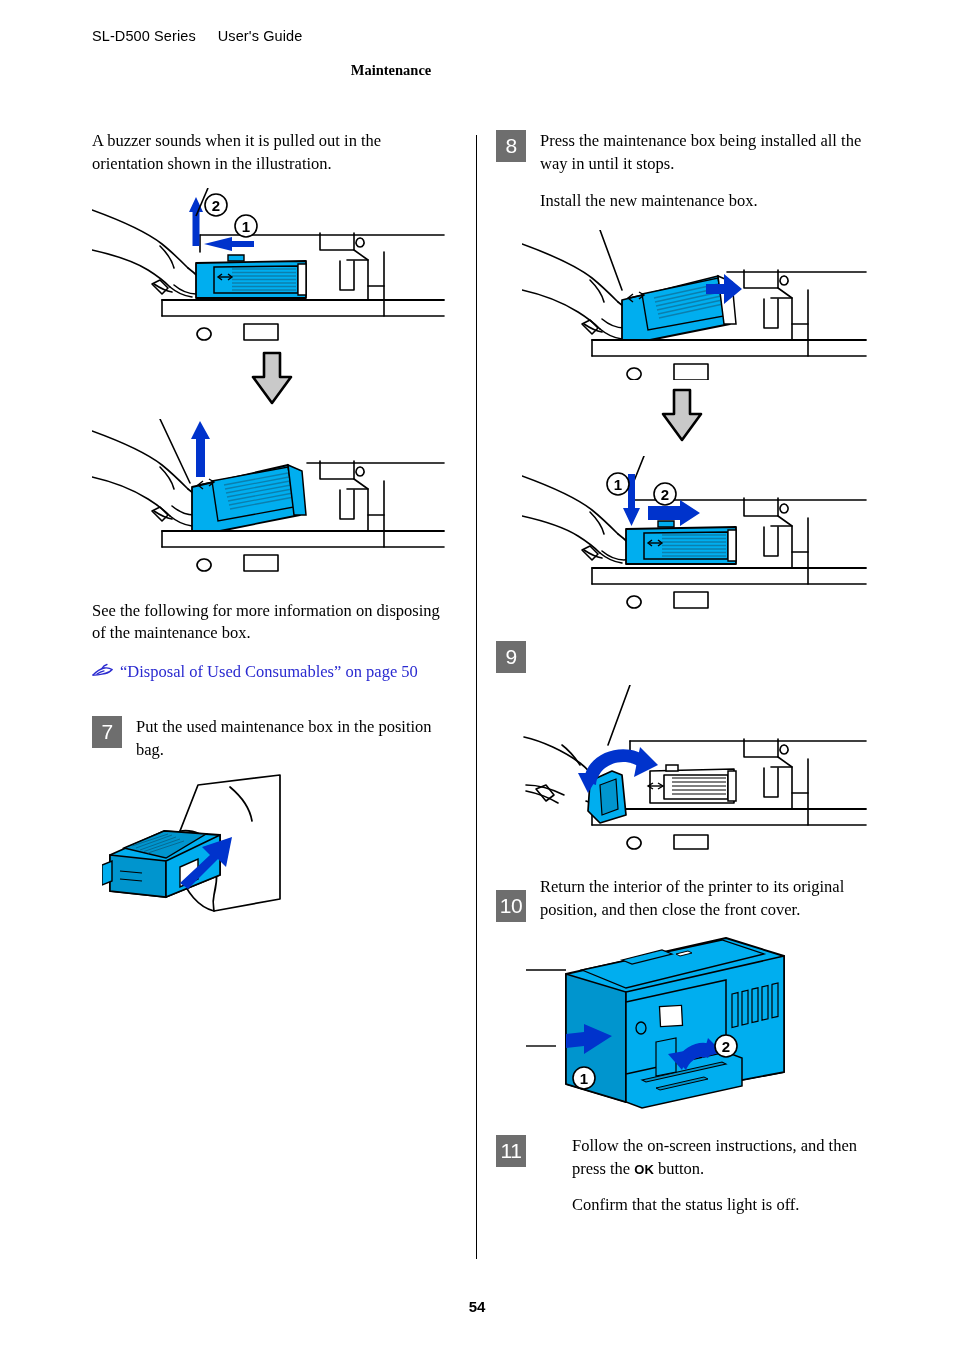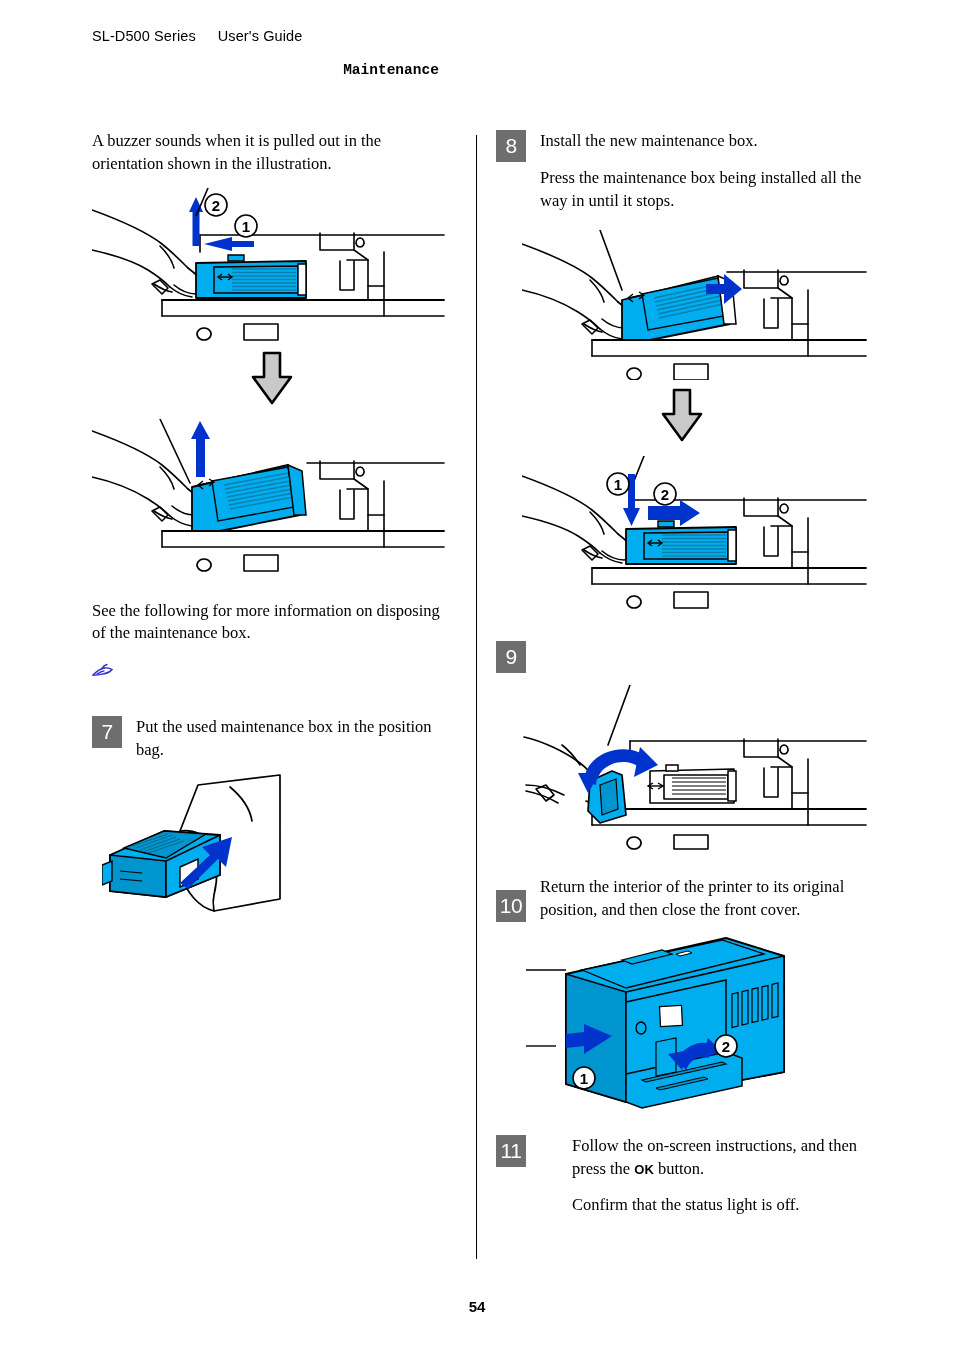--- a/index.html
+++ b/index.html
@@ -28,21 +28,21 @@
     white-space: nowrap;
   }
   .page-header .series { margin-right: 22px; }
 
   .section-title {
     position: absolute;
     top: 62px;
     left: 0;
     width: 782px;
     text-align: center;
-    font-family: Liberation Mono, monospace;
+    font-family: Liberation Serif, serif;
     font-weight: bold;
     font-size: 14.5px;
     color: #000;
   }
 
   
   .col-divider {
     position: absolute;
     left: 476px;
     top: 135px;
@@ -289,21 +289,21 @@
       <svg width="22" height="16" viewBox="0 0 22 16" xmlns="http://www.w3.org/2000/svg">
         <g fill="none" stroke="#2a2ad0" stroke-width="1.3" stroke-linecap="round" stroke-linejoin="round">
           <path d="M1 12 C4 9 8 6 12 5"></path>
           <path d="M12 5 C15 4.5 18 5 20 6.5"></path>
           <path d="M20 6.5 C18.5 8.5 16 10 13 10.5"></path>
           <path d="M13 10.5 C9 11.2 5 12.5 1 12"></path>
           <path d="M5 11 C7 9.5 9.5 8.3 12 7.8"></path>
           <path d="M10 5.3 C11 3.5 13 2 15 1.5"></path>
         </g>
       </svg>
-    </span>
+    </span><span>“Disposal of Used Consumables” on page 50</span>
   </a>
 
   <div class="step" style="margin-top:30px;">
     <div class="step-badge">7</div>
     <div class="step-body">
       <p class="para">Put the used maintenance box in the position bag.</p>
     </div>
   </div>
 
   <div class="figure" style="margin-left:10px;">
@@ -341,22 +341,22 @@
     </svg>
   </div>
 
 </div>
 
 <div class="col col-right">
 
   <div class="step">
     <div class="step-badge">8</div>
     <div class="step-body">
+      <p class="para">Press the maintenance box being installed all the way in until it stops.</p>
       <p class="para">Install the new maintenance box.</p>
-      <p class="para">Press the maintenance box being installed all the way in until it stops.</p>
     </div>
   </div>
 
   <div class="figure" style="margin-top:18px; margin-left:26px;">
     <svg width="345" height="150" viewBox="0 0 345 150" xmlns="http://www.w3.org/2000/svg">
       <g fill="none" stroke="#000" stroke-width="1.6" stroke-linejoin="round" stroke-linecap="round">
         <path d="M205 42 L344 42"></path>
         <path d="M70 110 L344 110" stroke-width="1.8"></path>
         <path d="M70 110 L70 126"></path>
         <path d="M70 126 L344 126"></path>

